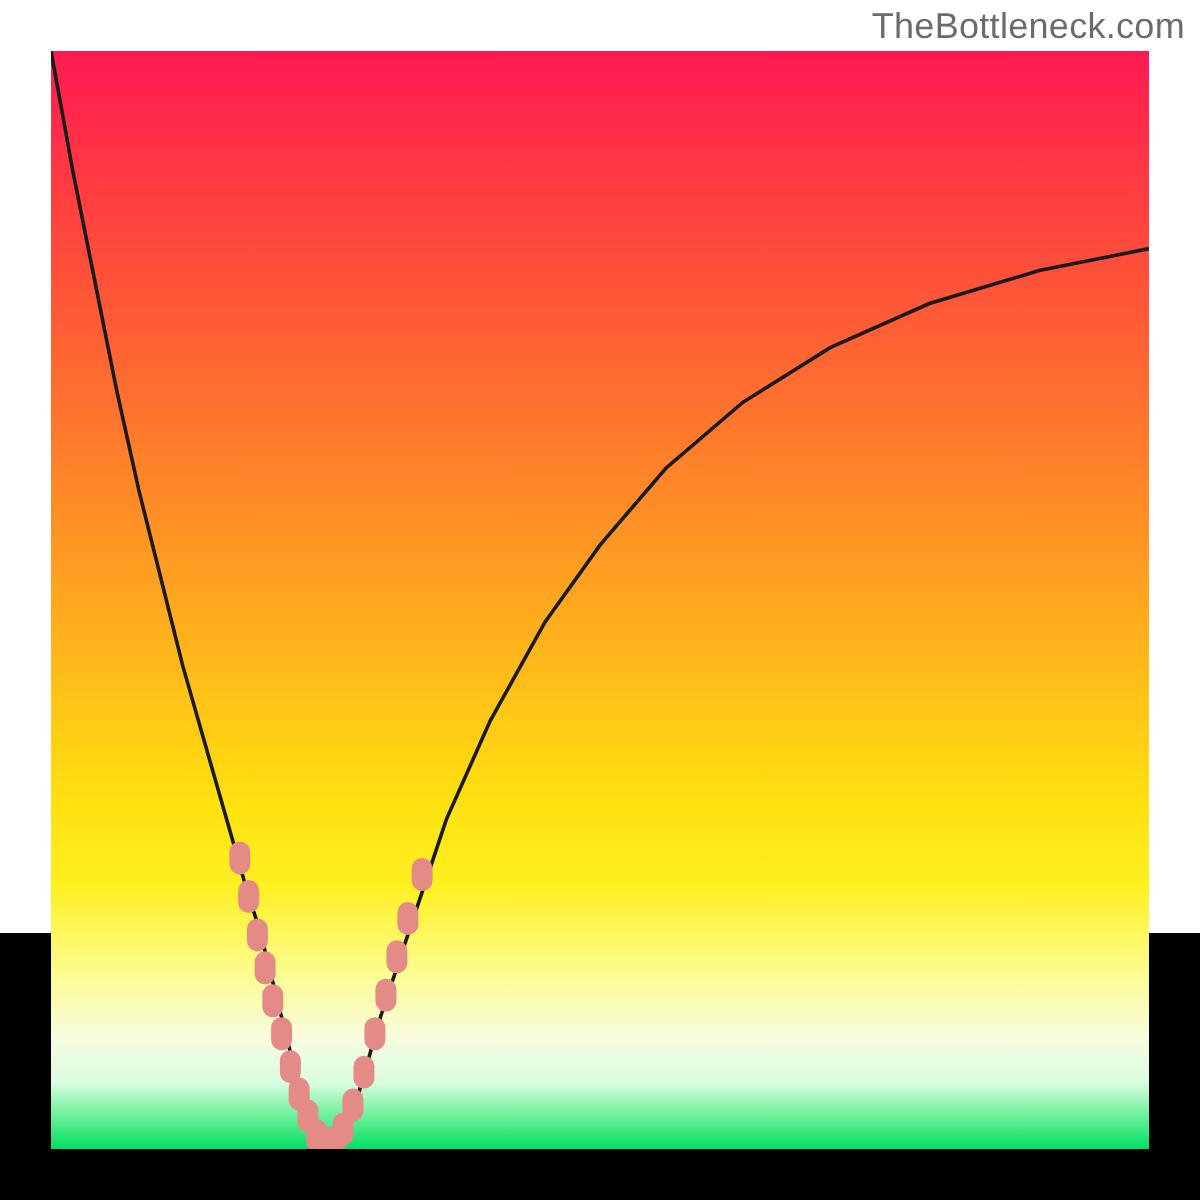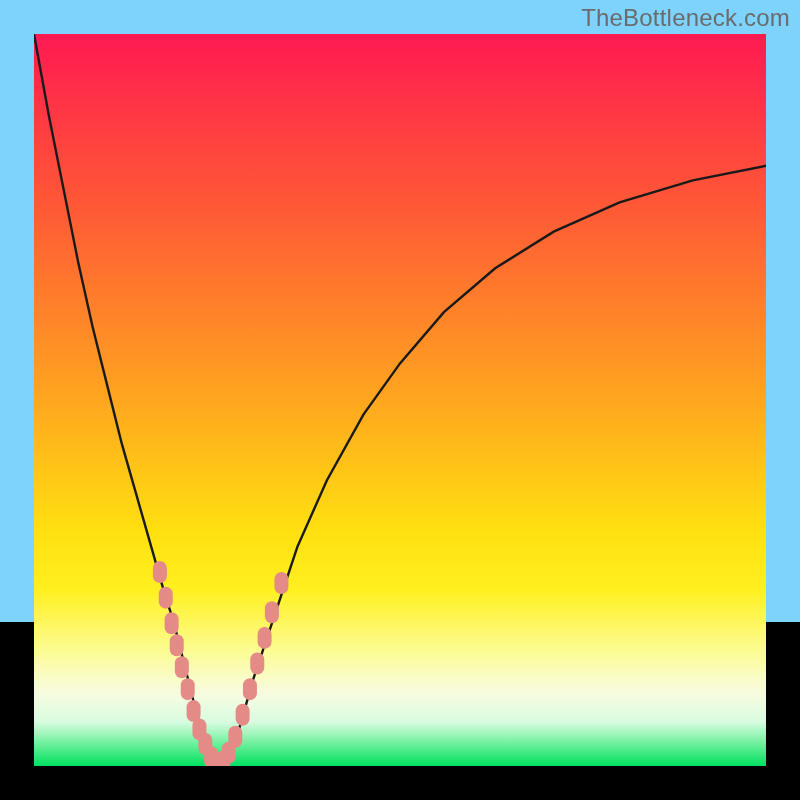--- a/index.html
+++ b/index.html
@@ -10,21 +10,21 @@
     background: #000;
     overflow: hidden;
     font-family: Arial, Helvetica, sans-serif;
   }
   .frame {
     position: absolute;
     left: 0;
     top: 0;
     width: 800px;
     height: 622px;
-    background: #7dd3fc;
+    background: #ffffff;
   }
   .plot-area {
     position: absolute;
     left: 34px;
     top: 34px;
     width: 732px;
     height: 732px;
     overflow: hidden;
   }
   .gradient {

